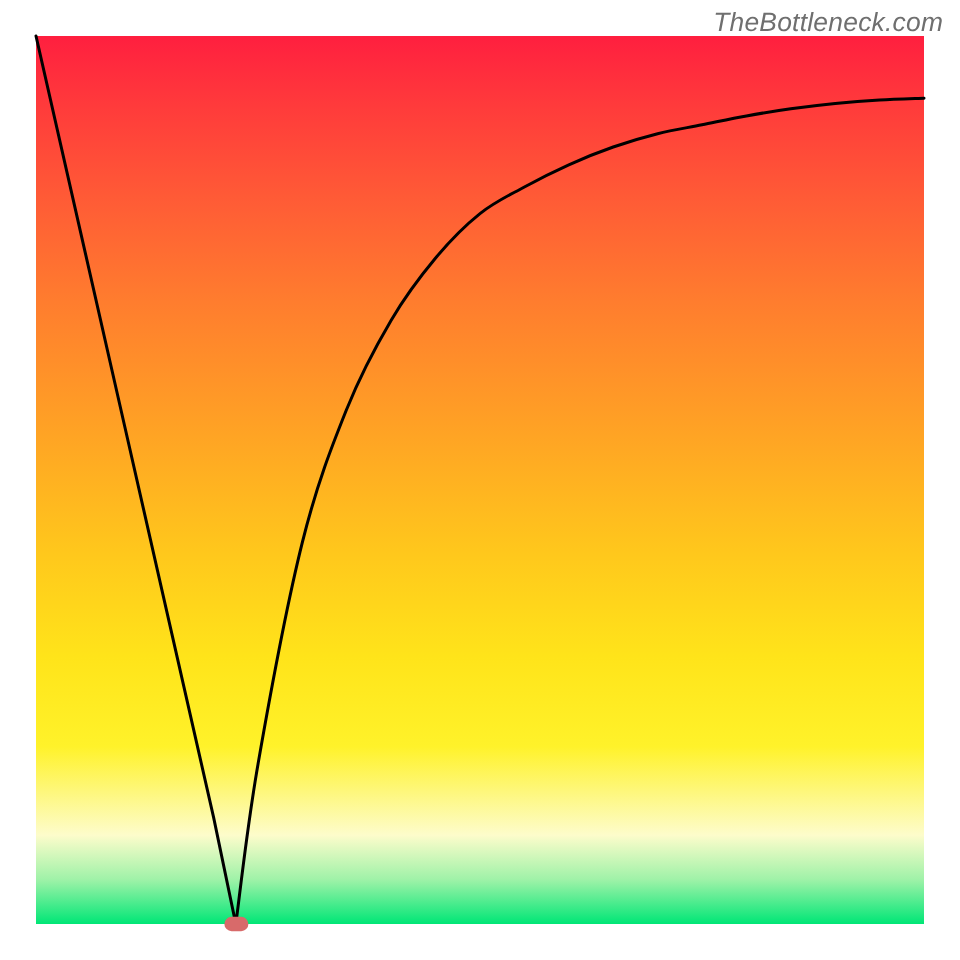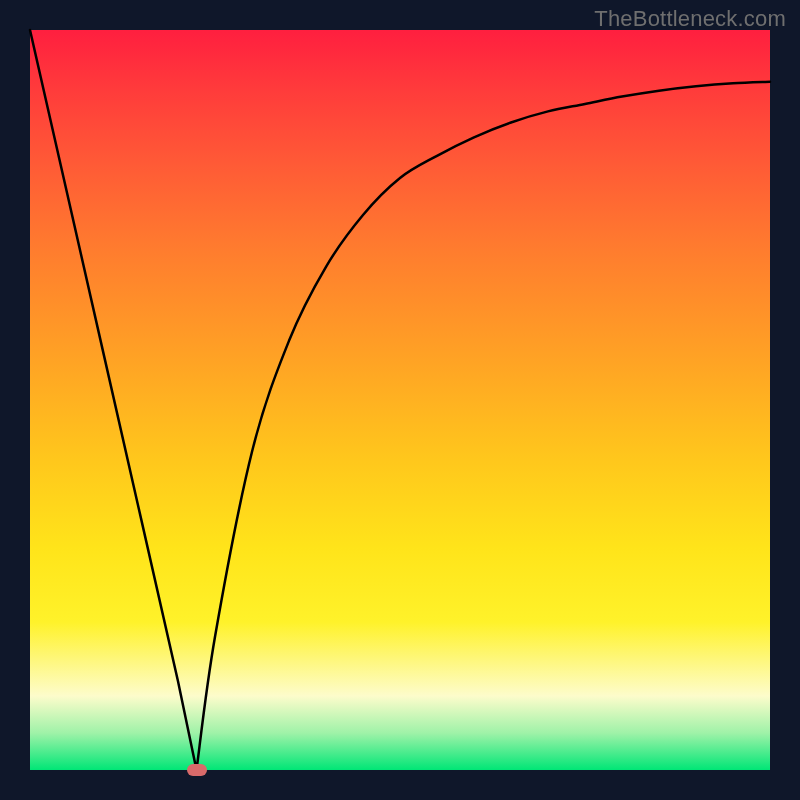--- a/index.html
+++ b/index.html
@@ -10,21 +10,22 @@
     background: #000;
     overflow: hidden;
     font-family: Arial, Helvetica, sans-serif;
   }
   .frame {
     position: absolute;
     left: 0;
     top: 0;
     width: 800px;
     height: 800px;
-    background: #0f172a;
+    background: #ffffff;
+    font-style: italic;
   }
   .plot-area {
     position: absolute;
     left: 30px;
     top: 30px;
     width: 740px;
     height: 740px;
     background: linear-gradient(
       to bottom,
       #ff1f3f 0%,

